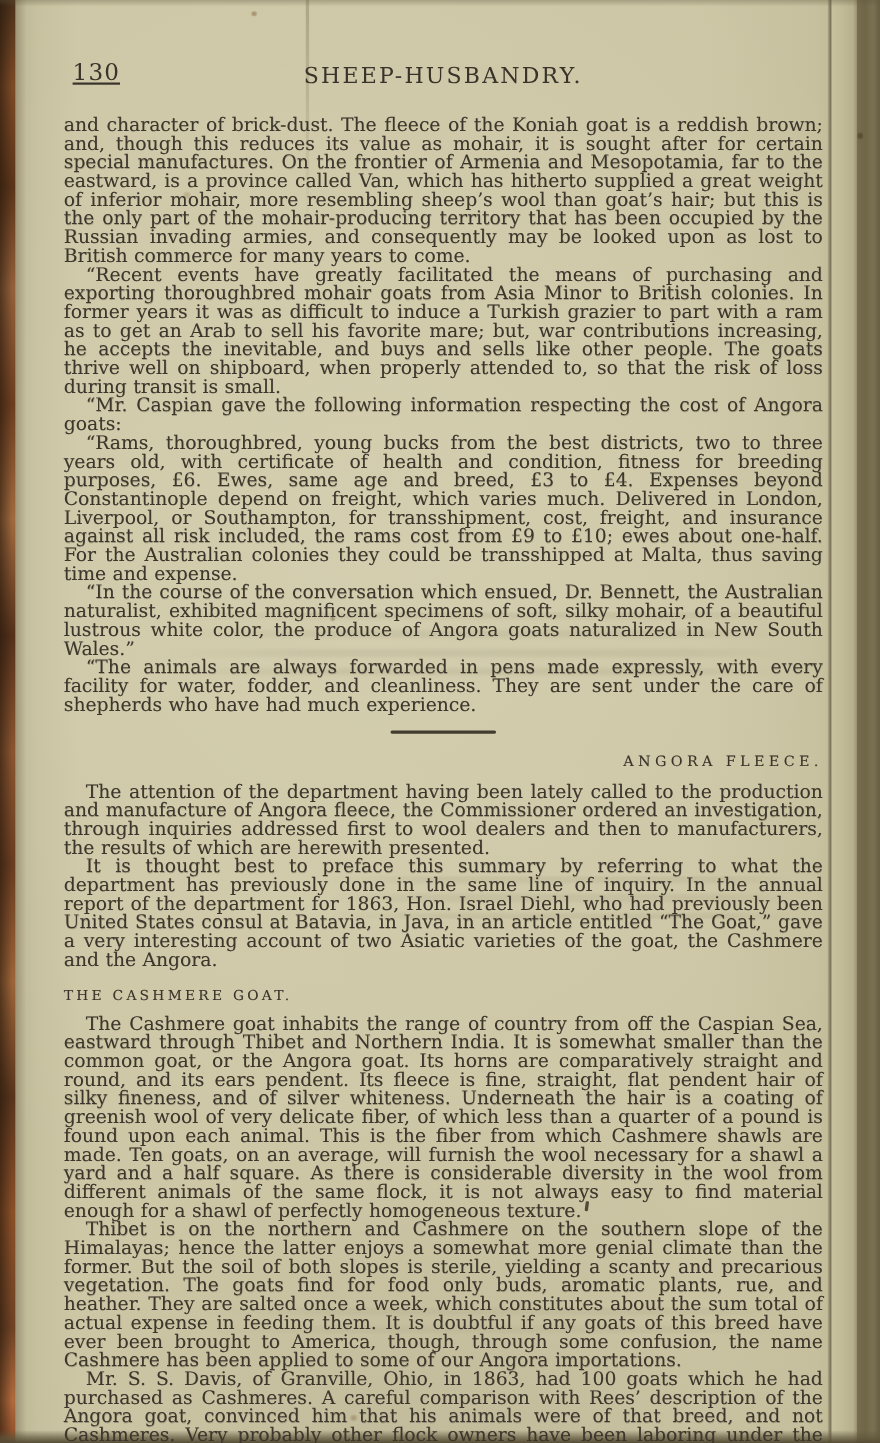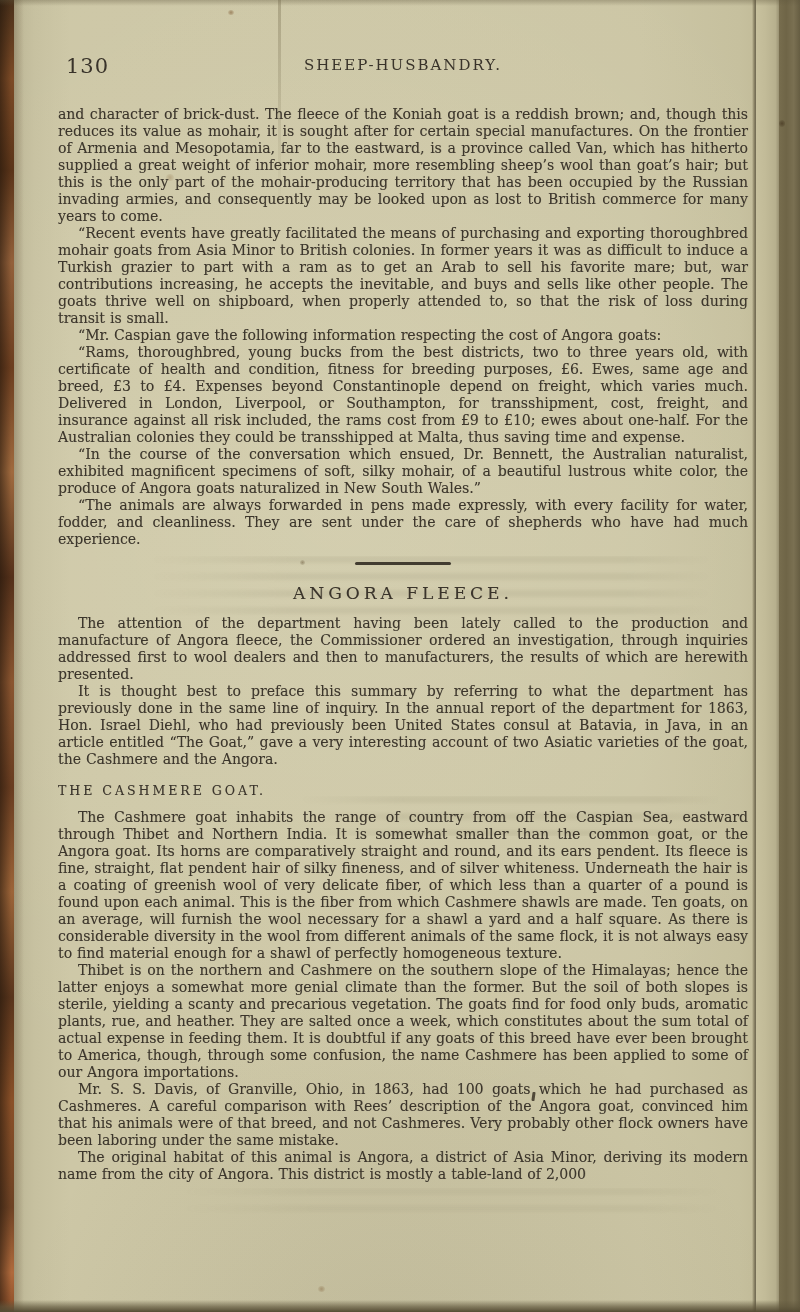--- a/index.html
+++ b/index.html
@@ -82,44 +82,44 @@
 
   
   .page-inner {
     position:absolute; inset:0;
     padding:56px 52px 0 58px;
     box-sizing:border-box;
   }
   .header { position:relative; height:26px; margin-bottom:24px; }
   .pagenum {
     position:absolute; left:8px; top:-2px;
-    font-size:21px; letter-spacing:1px; color:#39332a;
+    font-size:21px; letter-spacing:1px; color:#39332a;text-decoration:underline;
   }
   .running-head {
-    text-align:center; font-size:15px; letter-spacing:2px;
+    text-align:center; font-size:20px; letter-spacing:2px;
     color:#39332a;
   }
 
   .content { text-align:justify; }
   .para {
-    margin:0; font-size:14px; line-height:17px;
+    margin:0; font-size:17px; line-height:17px;
     text-indent:20px;
     color:#3c362c;
     text-shadow:0.3px 0.3px 0 rgba(55,47,36,0.30);
     word-spacing:0.5px;
   }
   .para.no-indent { text-indent:0; }
 
   .divider {
     width:96px; height:3px; margin:14px auto 18px auto;
     background:#423c30; border-radius:2px;
   }
   .heading-section {
-    margin:0 0 12px 0; text-align:center; font-weight:normal;
-    font-size:17px; letter-spacing:4px; color:#3a342b;
+    margin:0 0 12px 0; text-align:right; font-weight:normal;
+    font-size:13px; letter-spacing:4px; color:#3a342b;
     text-shadow:0.3px 0.3px 0 rgba(55,47,36,0.30);
   }
   .heading-subsection {
     margin:15px 0 11px 0; font-weight:normal;
     font-size:12.5px; letter-spacing:3px; color:#3a342b;
     text-shadow:0.3px 0.3px 0 rgba(55,47,36,0.30);
   }
 </style>
 </head>
 <body>

